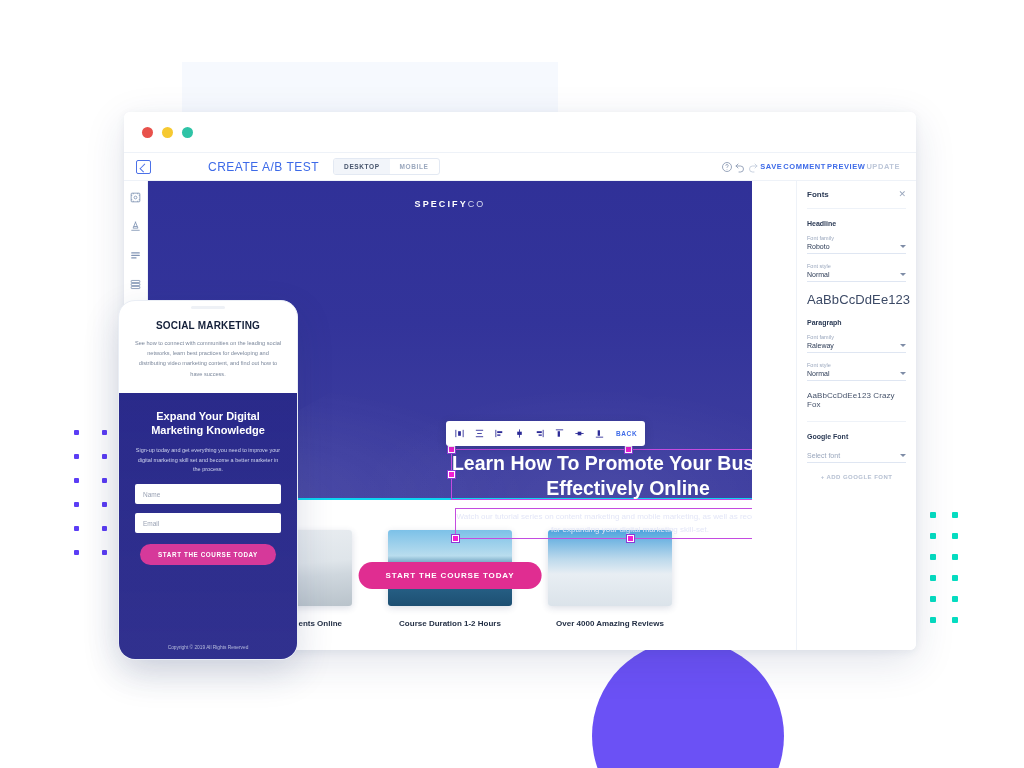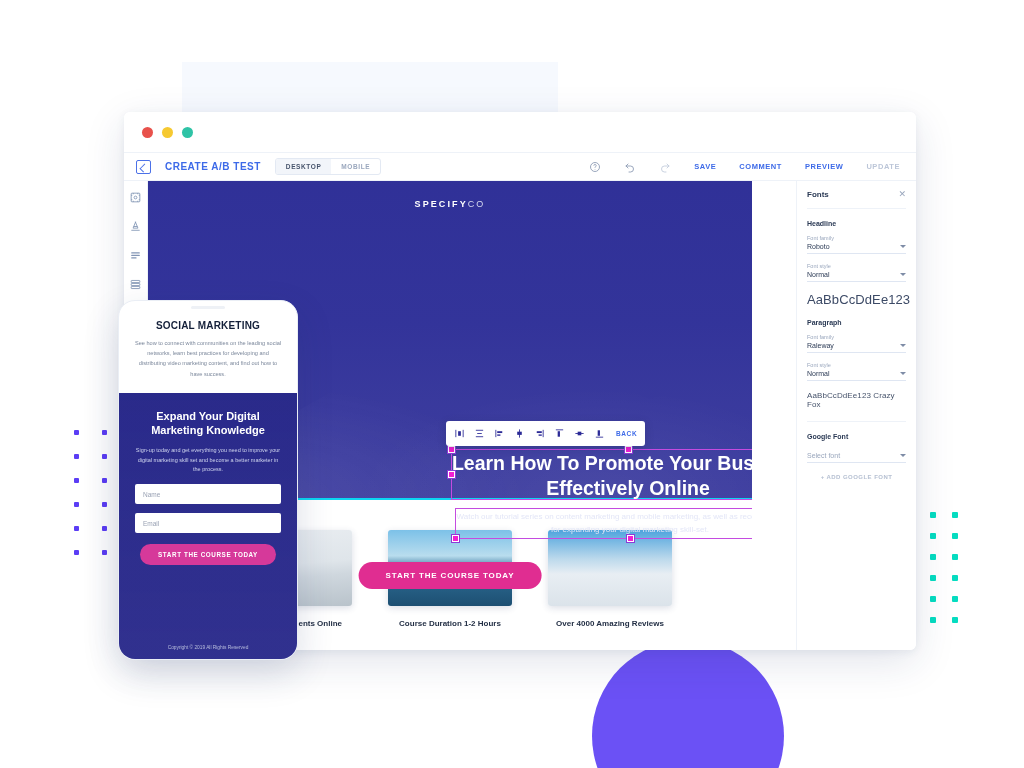--- a/index.html
+++ b/index.html
@@ -45,25 +45,25 @@
   .tb-left { display: flex; align-items: center; gap: 14px; }
   .collapse-btn {
     width: 15px; height: 14px; border: 1.4px solid #4c71e8; border-radius: 2px;
     position: relative; flex: none;
   }
   .collapse-btn::after {
     content: ""; position: absolute; left: 3px; top: 4px; width: 7px; height: 5px;
     border-left: 1.4px solid #4c71e8; border-top: 1.4px solid #4c71e8;
     transform: rotate(-45deg) scale(.9); transform-origin: center;
   }
-  .ab-test { font-size: 10px; font-weight: 700; color: #3d6ae8; letter-spacing: .5px; }
+  .ab-test { font-size: 12px; font-weight: 400; color: #3d6ae8; letter-spacing: .5px; margin-left: 43px; }
   .seg { display: flex; border: 1px solid #e3e9f3; border-radius: 3px; overflow: hidden; }
   .seg > div { font-size: 6.5px; font-weight: 700; letter-spacing: .6px; padding: 4px 10px; color: #9aa7bd; }
   .seg > div.active { background: #f2f5fa; color: #46536b; }
-  .tb-right { margin-left: auto; display: flex; align-items: center; gap: 23px; }
+  .tb-right { margin-left: auto; display: flex; align-items: center; gap: 1px; }
   .tb-ico { width: 12px; height: 12px; color: #8e9db6; }
   .tb-ico svg { display: block; }
   .tb-link { font-size: 7.5px; font-weight: 700; letter-spacing: .55px; color: #3d6ae8; }
   .tb-link.dim { color: #bcc6d8; }
 
   .body-row { display: flex; height: 469px; }
 
   
   .rail { width: 24px; border-right: 1px solid #eef2f8; padding-top: 10px;
           display: flex; flex-direction: column; align-items: center; gap: 16px; background:#fff; }

